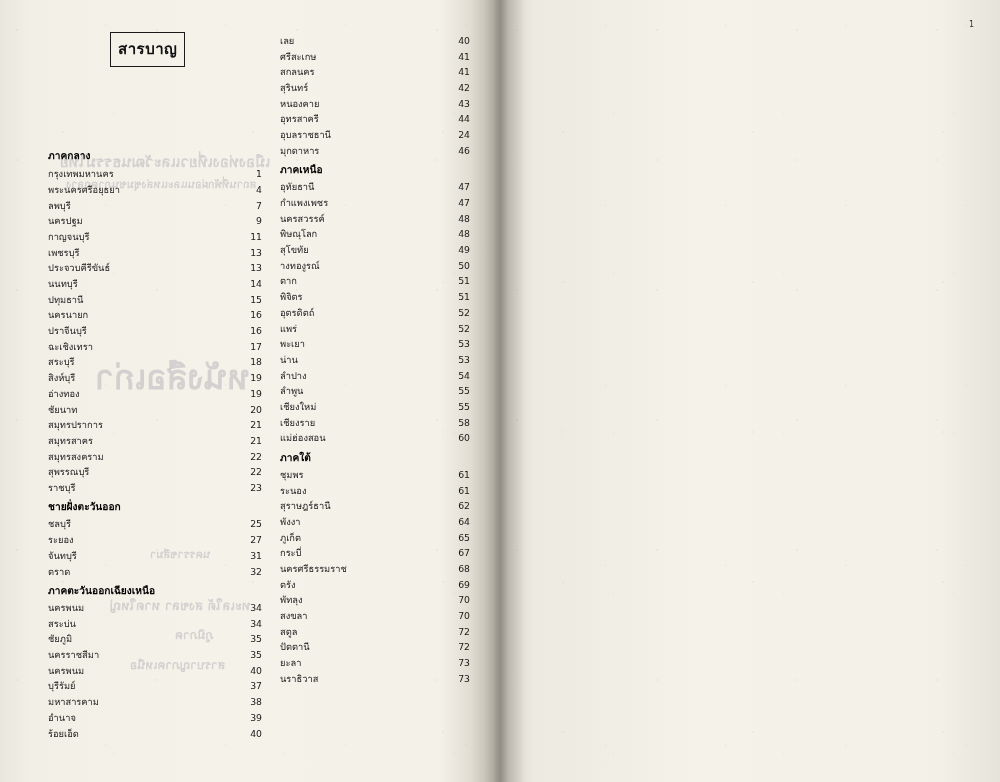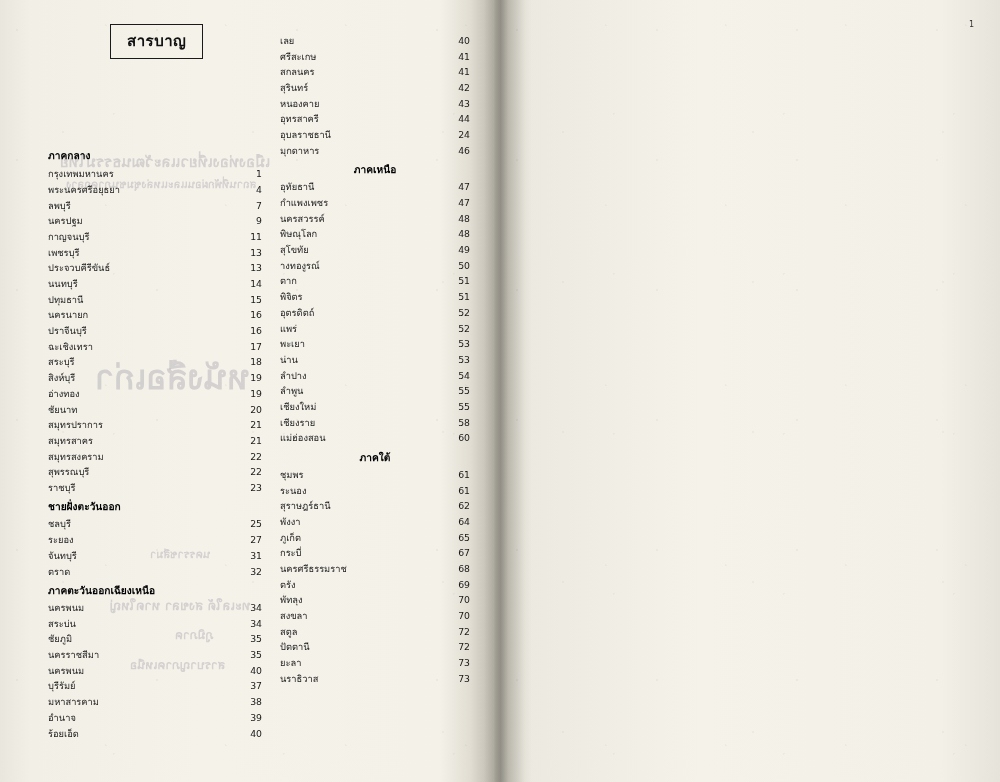--- a/index.html
+++ b/index.html
@@ -49,29 +49,29 @@
     color:rgba(95,90,120,.22);
     font-weight:bold;
     white-space:nowrap;
     pointer-events:none;
     user-select:none;
     transform:scaleX(-1);
   }
 
   
   .toc-title{
-    position:absolute;left:110px;top:24px;
+    position:absolute;left:110px;top:32px;
     border:1.6px solid #1a1a1a;
-    padding:4px 16px 5px;
+    padding:4px 7px 5px;
     font-size:15px;font-weight:bold;color:#111;
     letter-spacing:.5px;
   }
   .toc-col{position:absolute;font-size:9.3px;color:#1a1a1a;line-height:1.0;}
   .toc-col-1{left:48px;top:152px;width:214px;}
-  .toc-col-2{left:280px;top:36px;width:190px;text-align:center;}
+  .toc-col-2{left:280px;top:36px;width:190px;}
   .toc-head{
     font-weight:bold;font-size:10.2px;margin:10px 0 7px;color:#000;
   }
   .toc-head.first{margin-top:0;font-family:Liberation Mono, monospace;}
   .toc-row{
     display:flex;justify-content:space-between;align-items:baseline;
     margin-bottom:6.4px;
   }
   .toc-row .t{white-space:nowrap;}
   .toc-row .p{padding-left:8px;}

